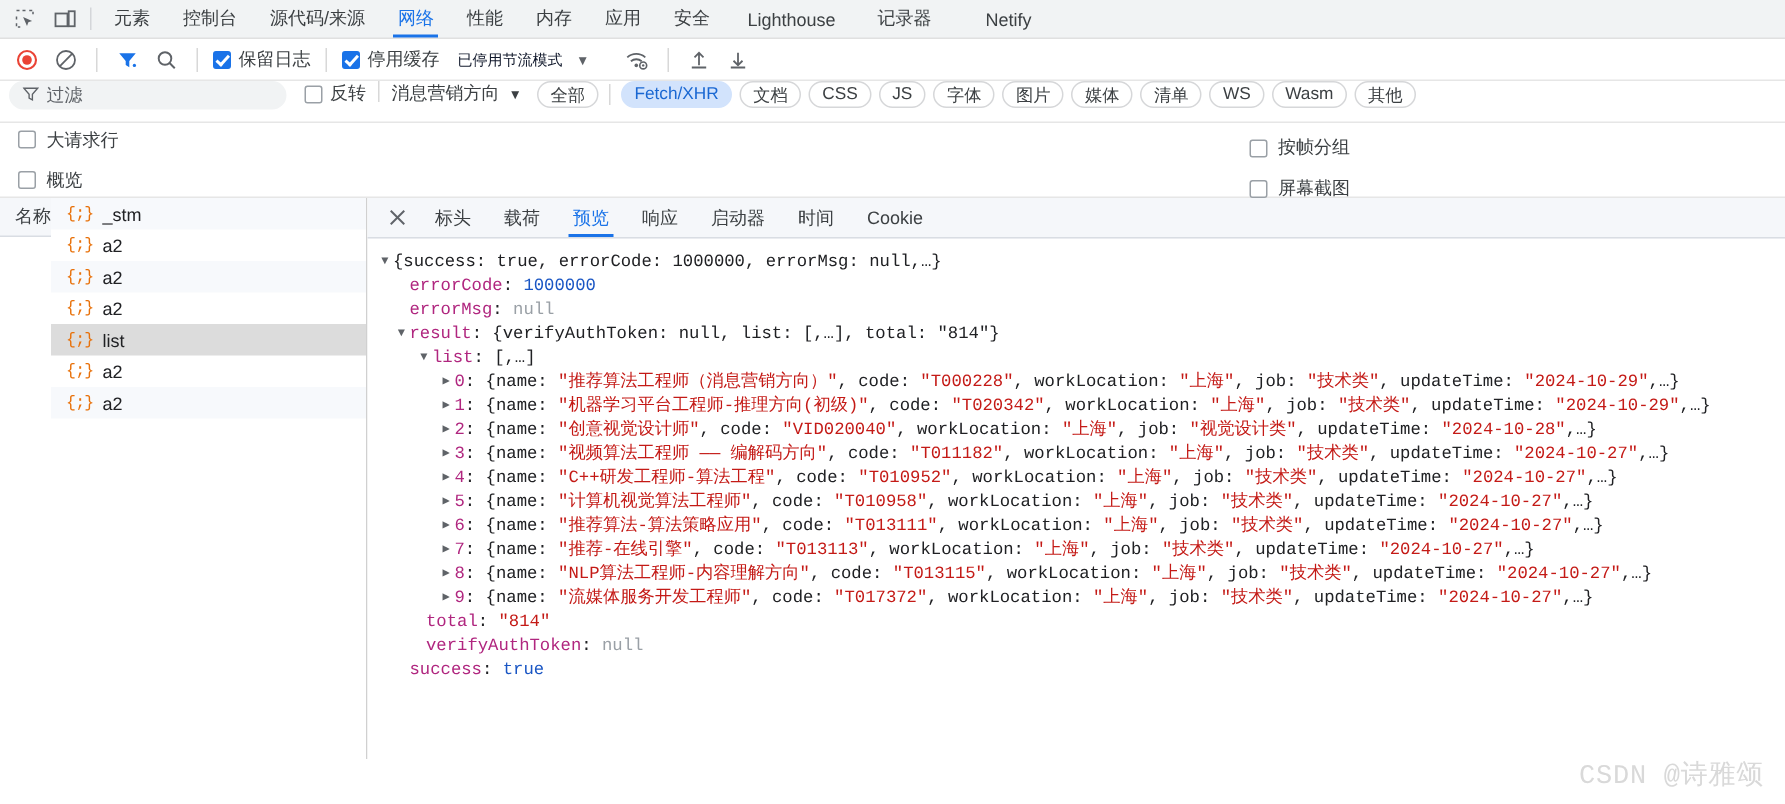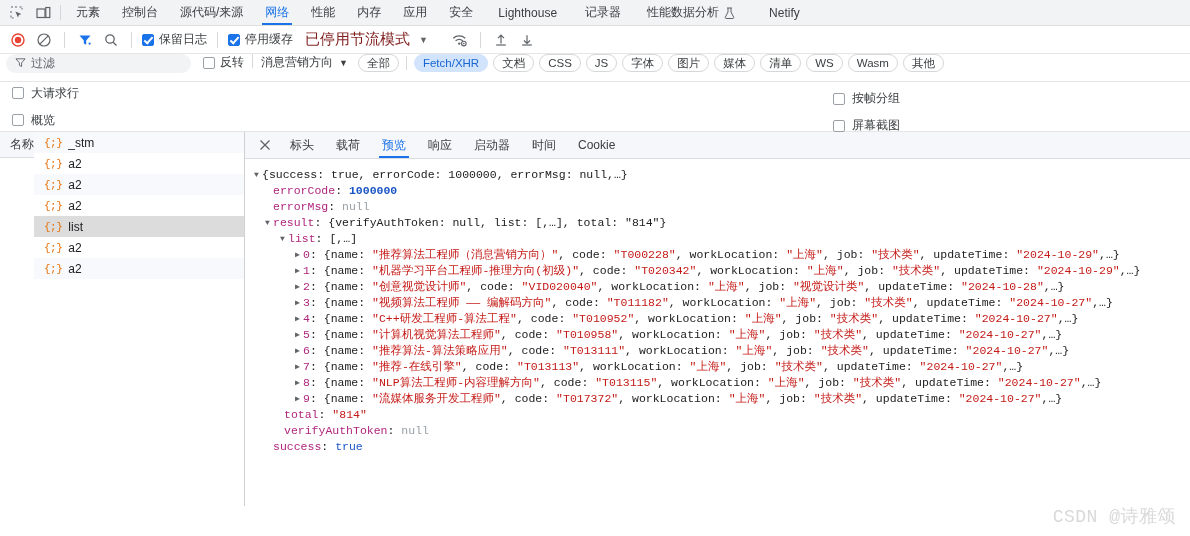--- a/index.html
+++ b/index.html
@@ -67,21 +67,21 @@
   }
   .cbox{
     width:12px;height:12px;border:1px solid #9aa0a6;border-radius:2px;
     background:#fff;display:inline-block;position:relative;flex:none;
   }
   .cbox.checked{ background:#1a73e8;border-color:#1a73e8; }
   .cbox.checked::after{
     content:"";position:absolute;left:3px;top:0px;width:3px;height:7px;
     border:solid #fff;border-width:0 2px 2px 0;transform:rotate(42deg);
   }
-  .throttle-label{ color:#7f1d1d;font-size:15px;margin-left:8px;white-space:nowrap; }
+  .throttle-label{ color:#0f172a;font-size:10px;margin-left:8px;white-space:nowrap; }
   .caret{ color:#5f6368;font-size:9px;margin-left:7px;cursor:pointer; }
 
   
   .filter-bar{
     height:28px;
     background:#fff;
     border-bottom:1px solid #e6e6e6;
     display:flex;align-items:flex-start;
     padding:0 6px;gap:6px;
   }
@@ -183,21 +183,21 @@
     color:#202124;
     overflow:hidden;
     white-space:nowrap;
   }
   .jrow{ display:flex;align-items:flex-start;height:16px; }
   .tri{
     width:11px;flex:none;color:#5f6368;font-size:8px;line-height:16px;cursor:pointer;
     text-align:center;
   }
   .jkey{ color:#b0267f; }
-  .jnum{ color:#1a56c4;font-weight:bold; }
+  .jnum{ color:#1a56c4; }
   .jstr{ color:#c41a16; }
   .jnull{ color:#9aa0a6; }
   .jbool{ color:#1a56c4; }
   .jplain{ color:#202124; }
 
   
   .watermark{
     position:absolute;right:14px;bottom:8px;
     font-size:18px;color:#d9d9d9;
     font-family:Liberation Mono, monospace;
@@ -245,28 +245,20 @@
     </div>
   <div class="dt-tab">
       <span>安全</span>
     </div>
   <div class="dt-tab" style="padding:0 14px">
       <span>Lighthouse</span>
     </div>
   <div class="dt-tab" style="padding:0 14px">
       <span>记录器</span>
     </div>
-  <div class="dt-tab" style="padding:0 12px">
-    <span>性能数据分析</span>
-    <span class="flask">
-      <svg width="11" height="12" viewBox="0 0 11 12">
-          <path d="M4 1v4L1.3 10.2c-.3.6.1 1.3.8 1.3h6.8c.7 0 1.1-.7.8-1.3L7 5V1M3 1h5" stroke="#5f6368" stroke-width="1" fill="none"></path>
-        </svg>
-    </span>
-  </div>
   <div class="dt-tab" style="padding:0 22px">
       <span>Netify</span>
     </div>
 </div>
 
 <div class="net-toolbar">
   <div class="tb-btn">
     <svg width="14" height="14" viewBox="0 0 14 14">
         <circle cx="7" cy="7" r="6" stroke="#ea4335" stroke-width="1.4" fill="none"></circle>
         <circle cx="7" cy="7" r="3.2" fill="#ea4335"></circle>

